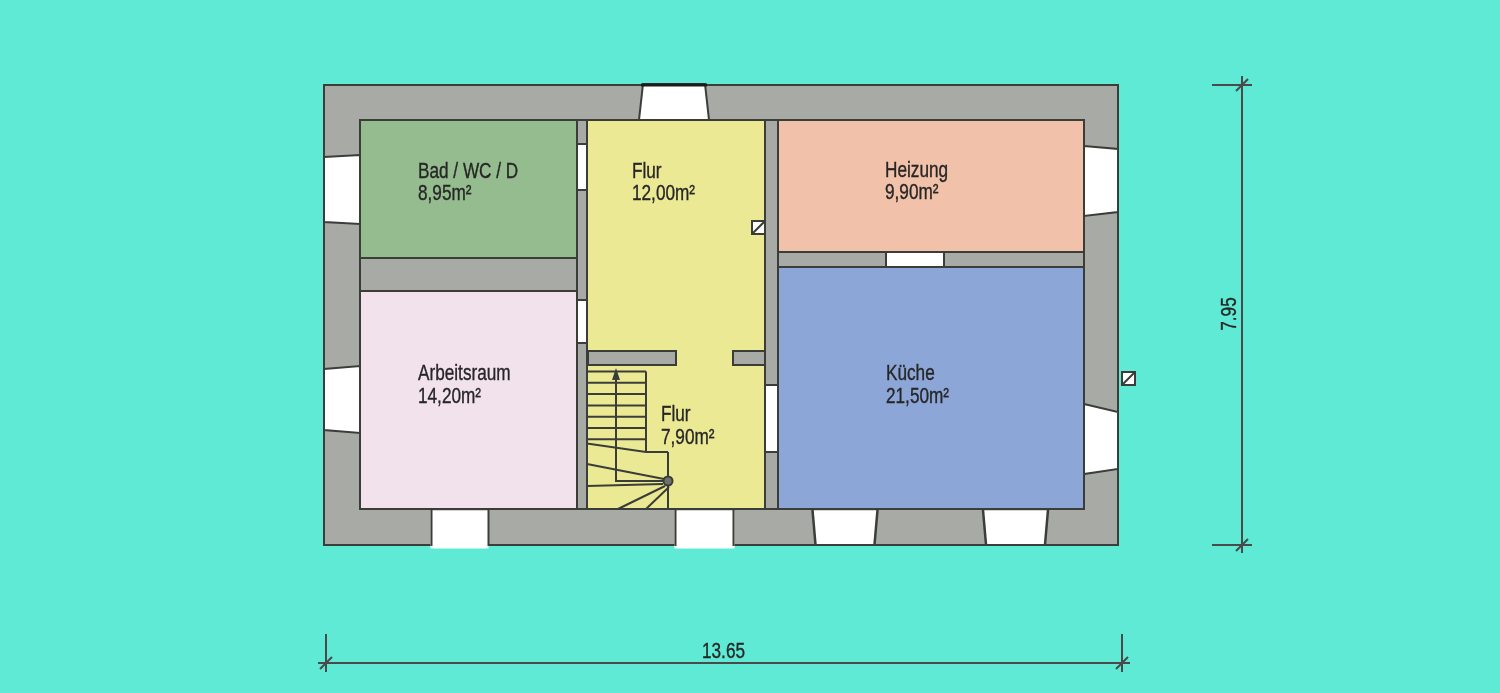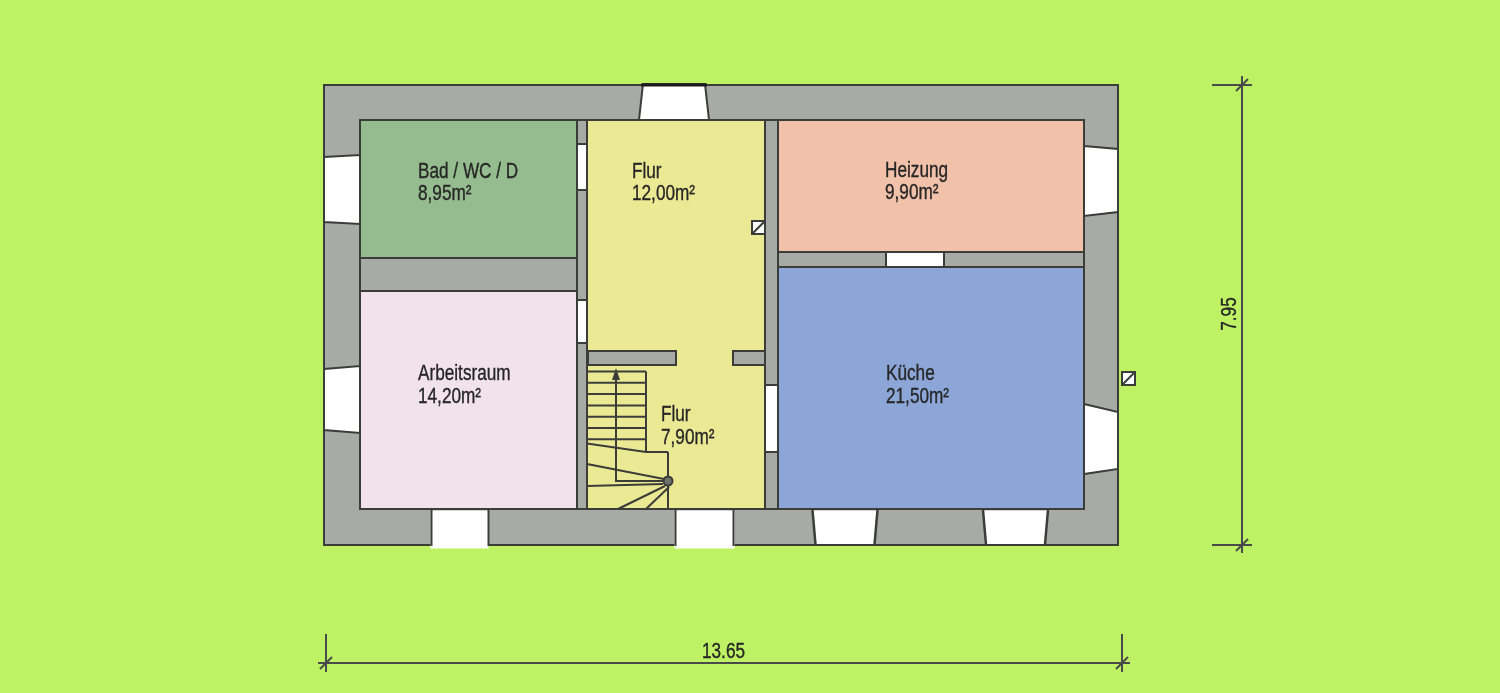--- a/index.html
+++ b/index.html
@@ -1,16 +1,16 @@
 <!DOCTYPE html>
 <html><head>
 <meta charset="utf-8">
 <style>
   html,body{margin:0;padding:0;background:#ffffff;}
-  .page{position:relative;width:1500px;height:693px;background:#bef264;overflow:hidden;}
+  .page{position:relative;width:1500px;height:693px;background:#5eead4;overflow:hidden;}
   svg text{font-family:"Liberation Sans",sans-serif;fill:#262626;stroke:#262626;stroke-width:0.35;}
 </style>
 </head>
 <body>
 <div class="page">
 <svg width="1500" height="693" viewBox="0 0 1500 693" xmlns="http://www.w3.org/2000/svg">
 
   <rect x="360" y="120" width="217" height="138" fill="#95bc8e" stroke="#3a3d38" stroke-width="2"></rect>
 
   <rect x="587" y="120" width="178" height="389" fill="#ece995" stroke="#3a3d38" stroke-width="2"></rect>

